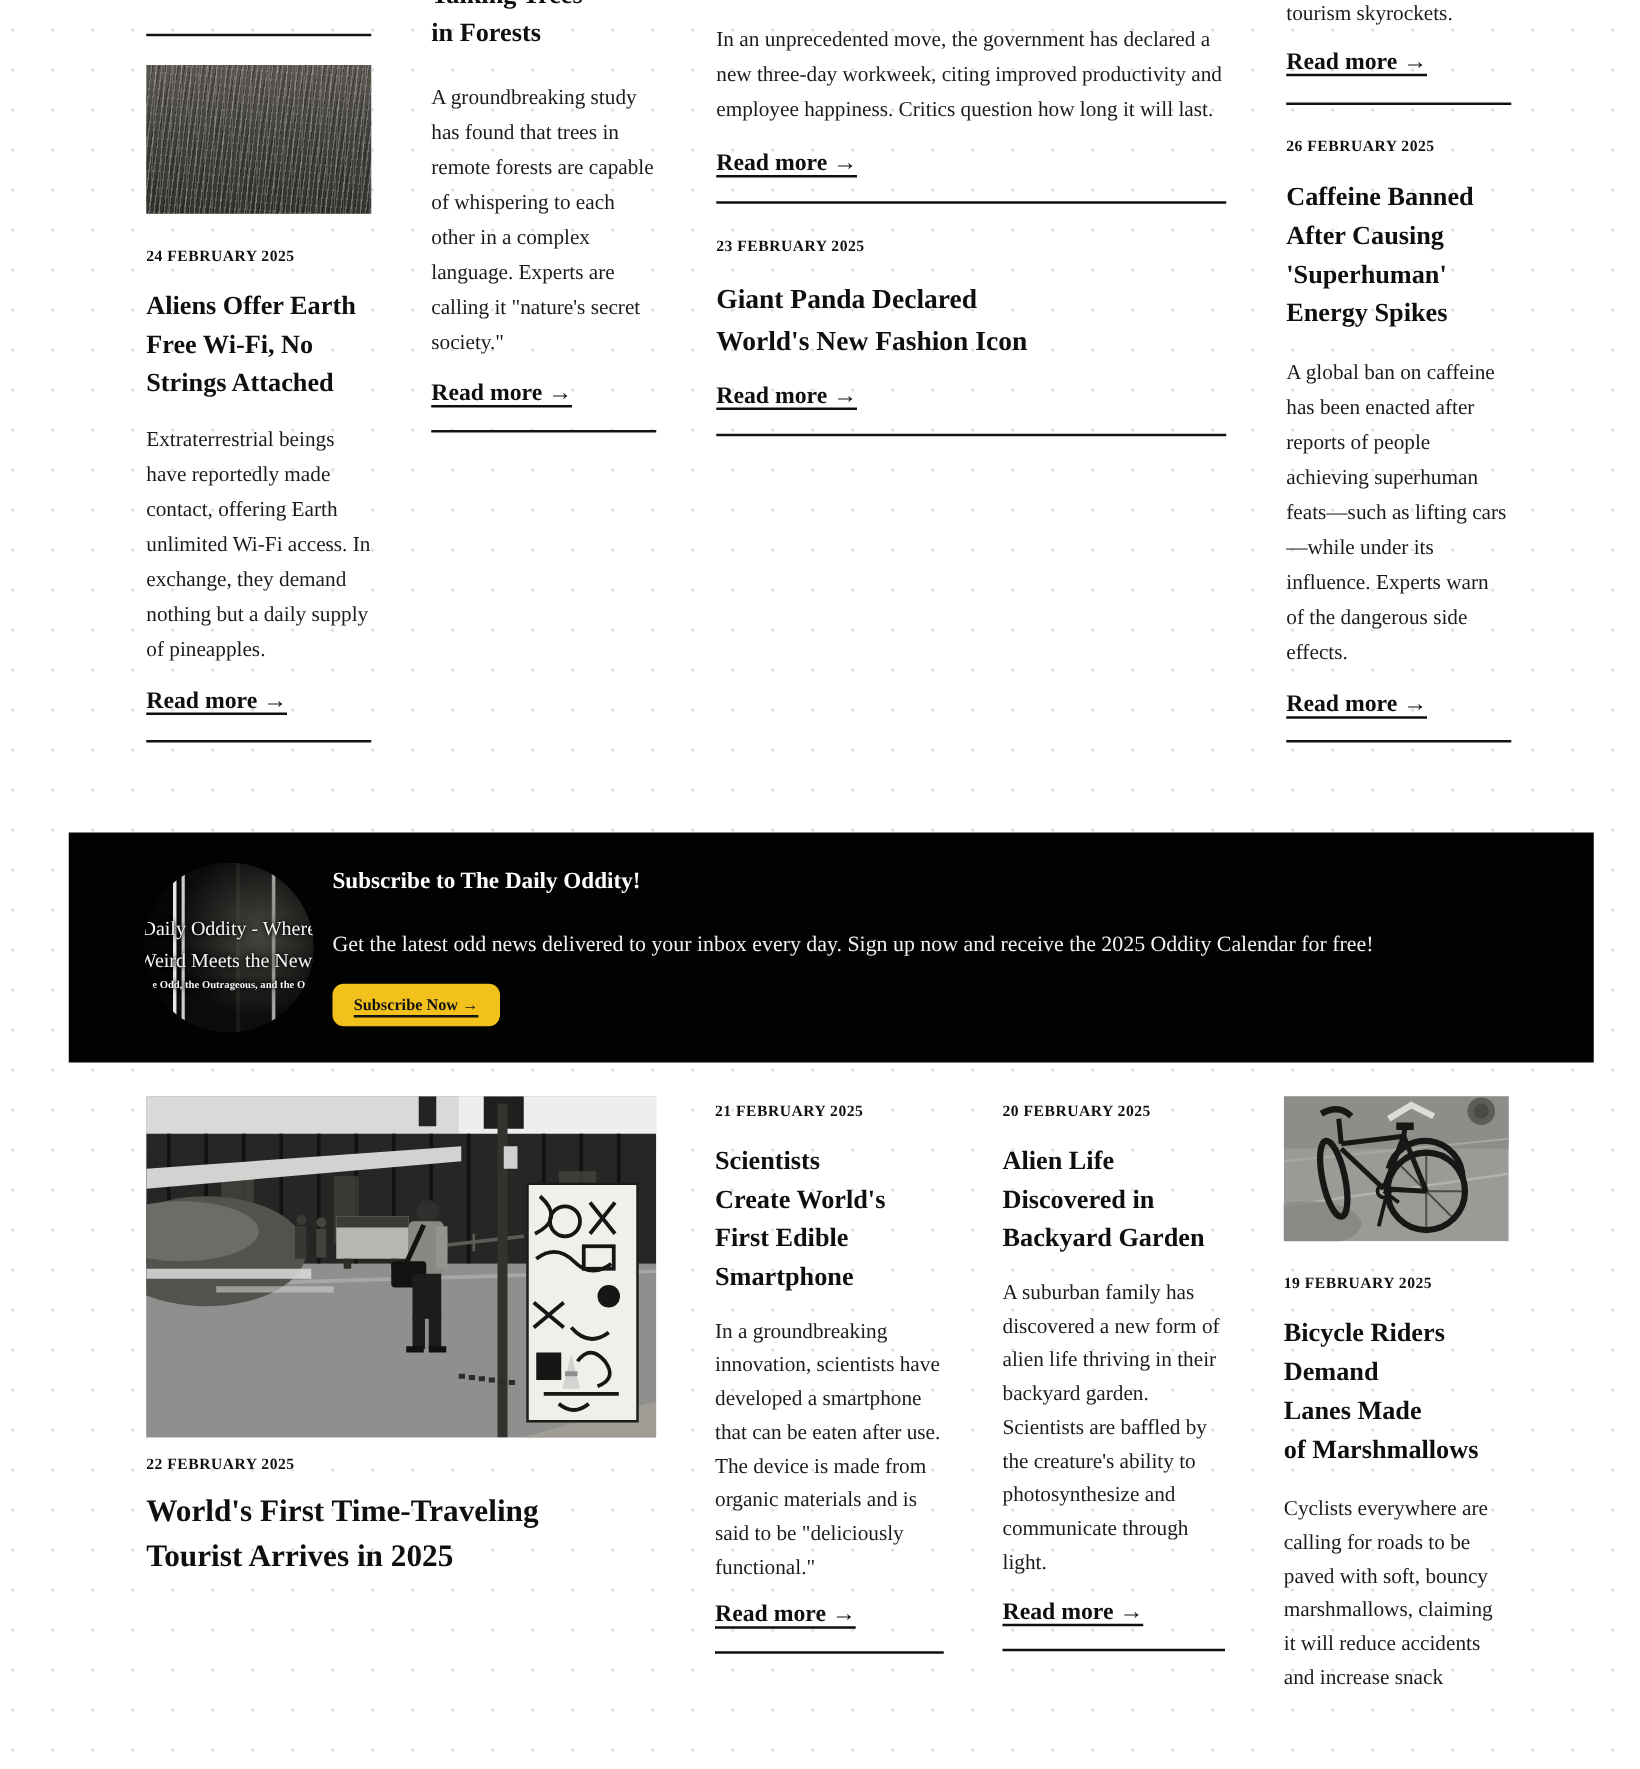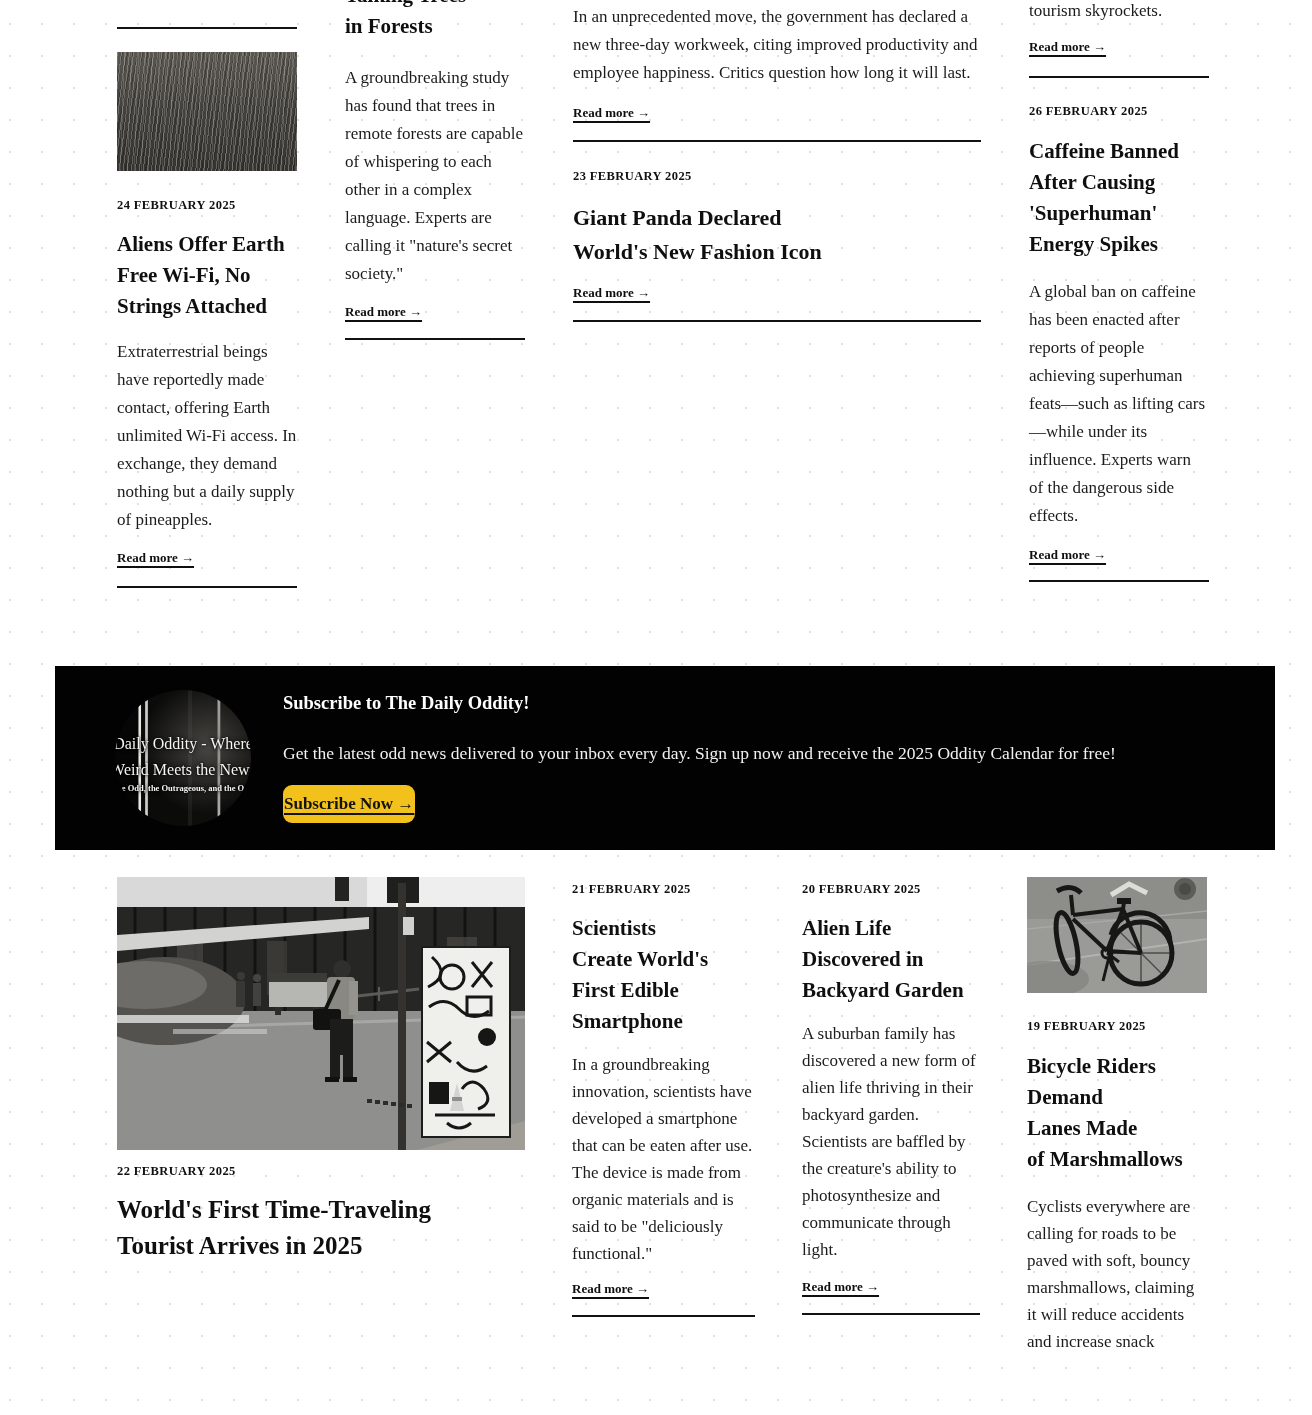--- a/index.html
+++ b/index.html
@@ -18,21 +18,21 @@
               grid-template-columns:408px 183px 178px 180px; column-gap:47px; }
   .rule { border:none; border-top:2px solid #121212; width:100%; }
   .date { font-size:12.5px; font-weight:bold; letter-spacing:.4px; color:#111; }
   .title { font-weight:bold; color:#0f0f0f; }
   .title span { display:block; }
   .t-narrow { font-size:21px; line-height:31px; }
   .t-mid    { font-size:22px; line-height:34px; }
   .t-wide   { font-size:25px; line-height:36px; }
   .body { font-size:17px; line-height:28px; color:#1b1b1b; }
   .bottom-grid .body { line-height:27px; }
-  .readmore { display:inline-block; font-size:13px; font-weight:bold; color:#0f0f0f;
+  .readmore { display:inline-block; font-size:19px; font-weight:bold; color:#0f0f0f;
               text-decoration:underline; text-decoration-thickness:2px; text-underline-offset:4px;
               cursor:pointer; }
   
   .photo { display:block; }
   .photo-fur {
     width:180px; height:119px; margin-top:23px;
     background:
       repeating-linear-gradient(97deg, rgba(215,213,205,.30) 0 1px, transparent 1px 4px),
       repeating-linear-gradient(92deg, rgba(235,233,228,.16) 0 1px, transparent 1px 7px),
       repeating-linear-gradient(101deg, rgba(0,0,0,.25) 0 1px, transparent 1px 5px),
@@ -50,31 +50,31 @@
         #060606 0 17%, rgba(250,250,248,.92) 17.5% 19%, #0a0a09 19.5% 22%,
         rgba(240,240,238,.85) 22.5% 23.8%, #0b0b0a 24.5% 54%,
         #1a1a18 54% 56.5%, #0d0d0c 57% 75%,
         rgba(236,236,233,.72) 75.8% 77%, #090908 77.8% 100%);
     overflow:hidden;
   }
   .logo-text { position:absolute; left:50%; top:50%; transform:translate(-50%,-44%);
                width:150px; text-align:center; color:#f5f5f3; text-shadow:0 0 5px #000, 0 0 2px #000; }
   .logo-line1, .logo-line2 { font-size:16px; line-height:26px; white-space:nowrap; }
   .logo-line3 { font-size:8.5px; font-weight:bold; white-space:nowrap; }
-  .banner-copy { margin-left:32px; color:#fff; }
+  .banner-copy { margin-left:15px; color:#fff; }
   .banner-heading { font-size:18.5px; font-weight:bold; color:#ffffff; }
   .banner-text { font-size:17.5px; color:#f2f2f0; margin-top:29px; }
   .subscribe-btn { display:inline-block; margin-top:21px; background:#f2c11b; color:#131313;
-                   font-size:17px; font-weight:bold; text-decoration:underline;
+                   font-size:13px; font-weight:bold; text-decoration:underline;
                    text-decoration-thickness:2px; text-underline-offset:4px;
-                   padding:9px 1px; border-radius:9px; border:none; cursor:pointer;
+                   padding:9px 17px; border-radius:9px; border:none; cursor:pointer;
                    font-family:"Liberation Serif","DejaVu Serif",serif; }
   
   .mt-n20{margin-top:-20px}.mt-n3{margin-top:-3px}
-  .mt3{margin-top:3px}.mt5{margin-top:5px}.mt13{margin-top:13px}.mt14{margin-top:14px}
+  .mt3{margin-top:18px}.mt5{margin-top:5px}.mt13{margin-top:13px}.mt14{margin-top:14px}
   .mt16{margin-top:16px}.mt17{margin-top:17px}.mt18{margin-top:18px}.mt19{margin-top:19px}
   .mt20{margin-top:20px}.mt21{margin-top:21px}.mt22{margin-top:22px}
   .mt26{margin-top:26px}.mt27{margin-top:27px}
 </style>
 </head>
 <body>
 
 <div class="page">
 
   <div class="top-grid">

